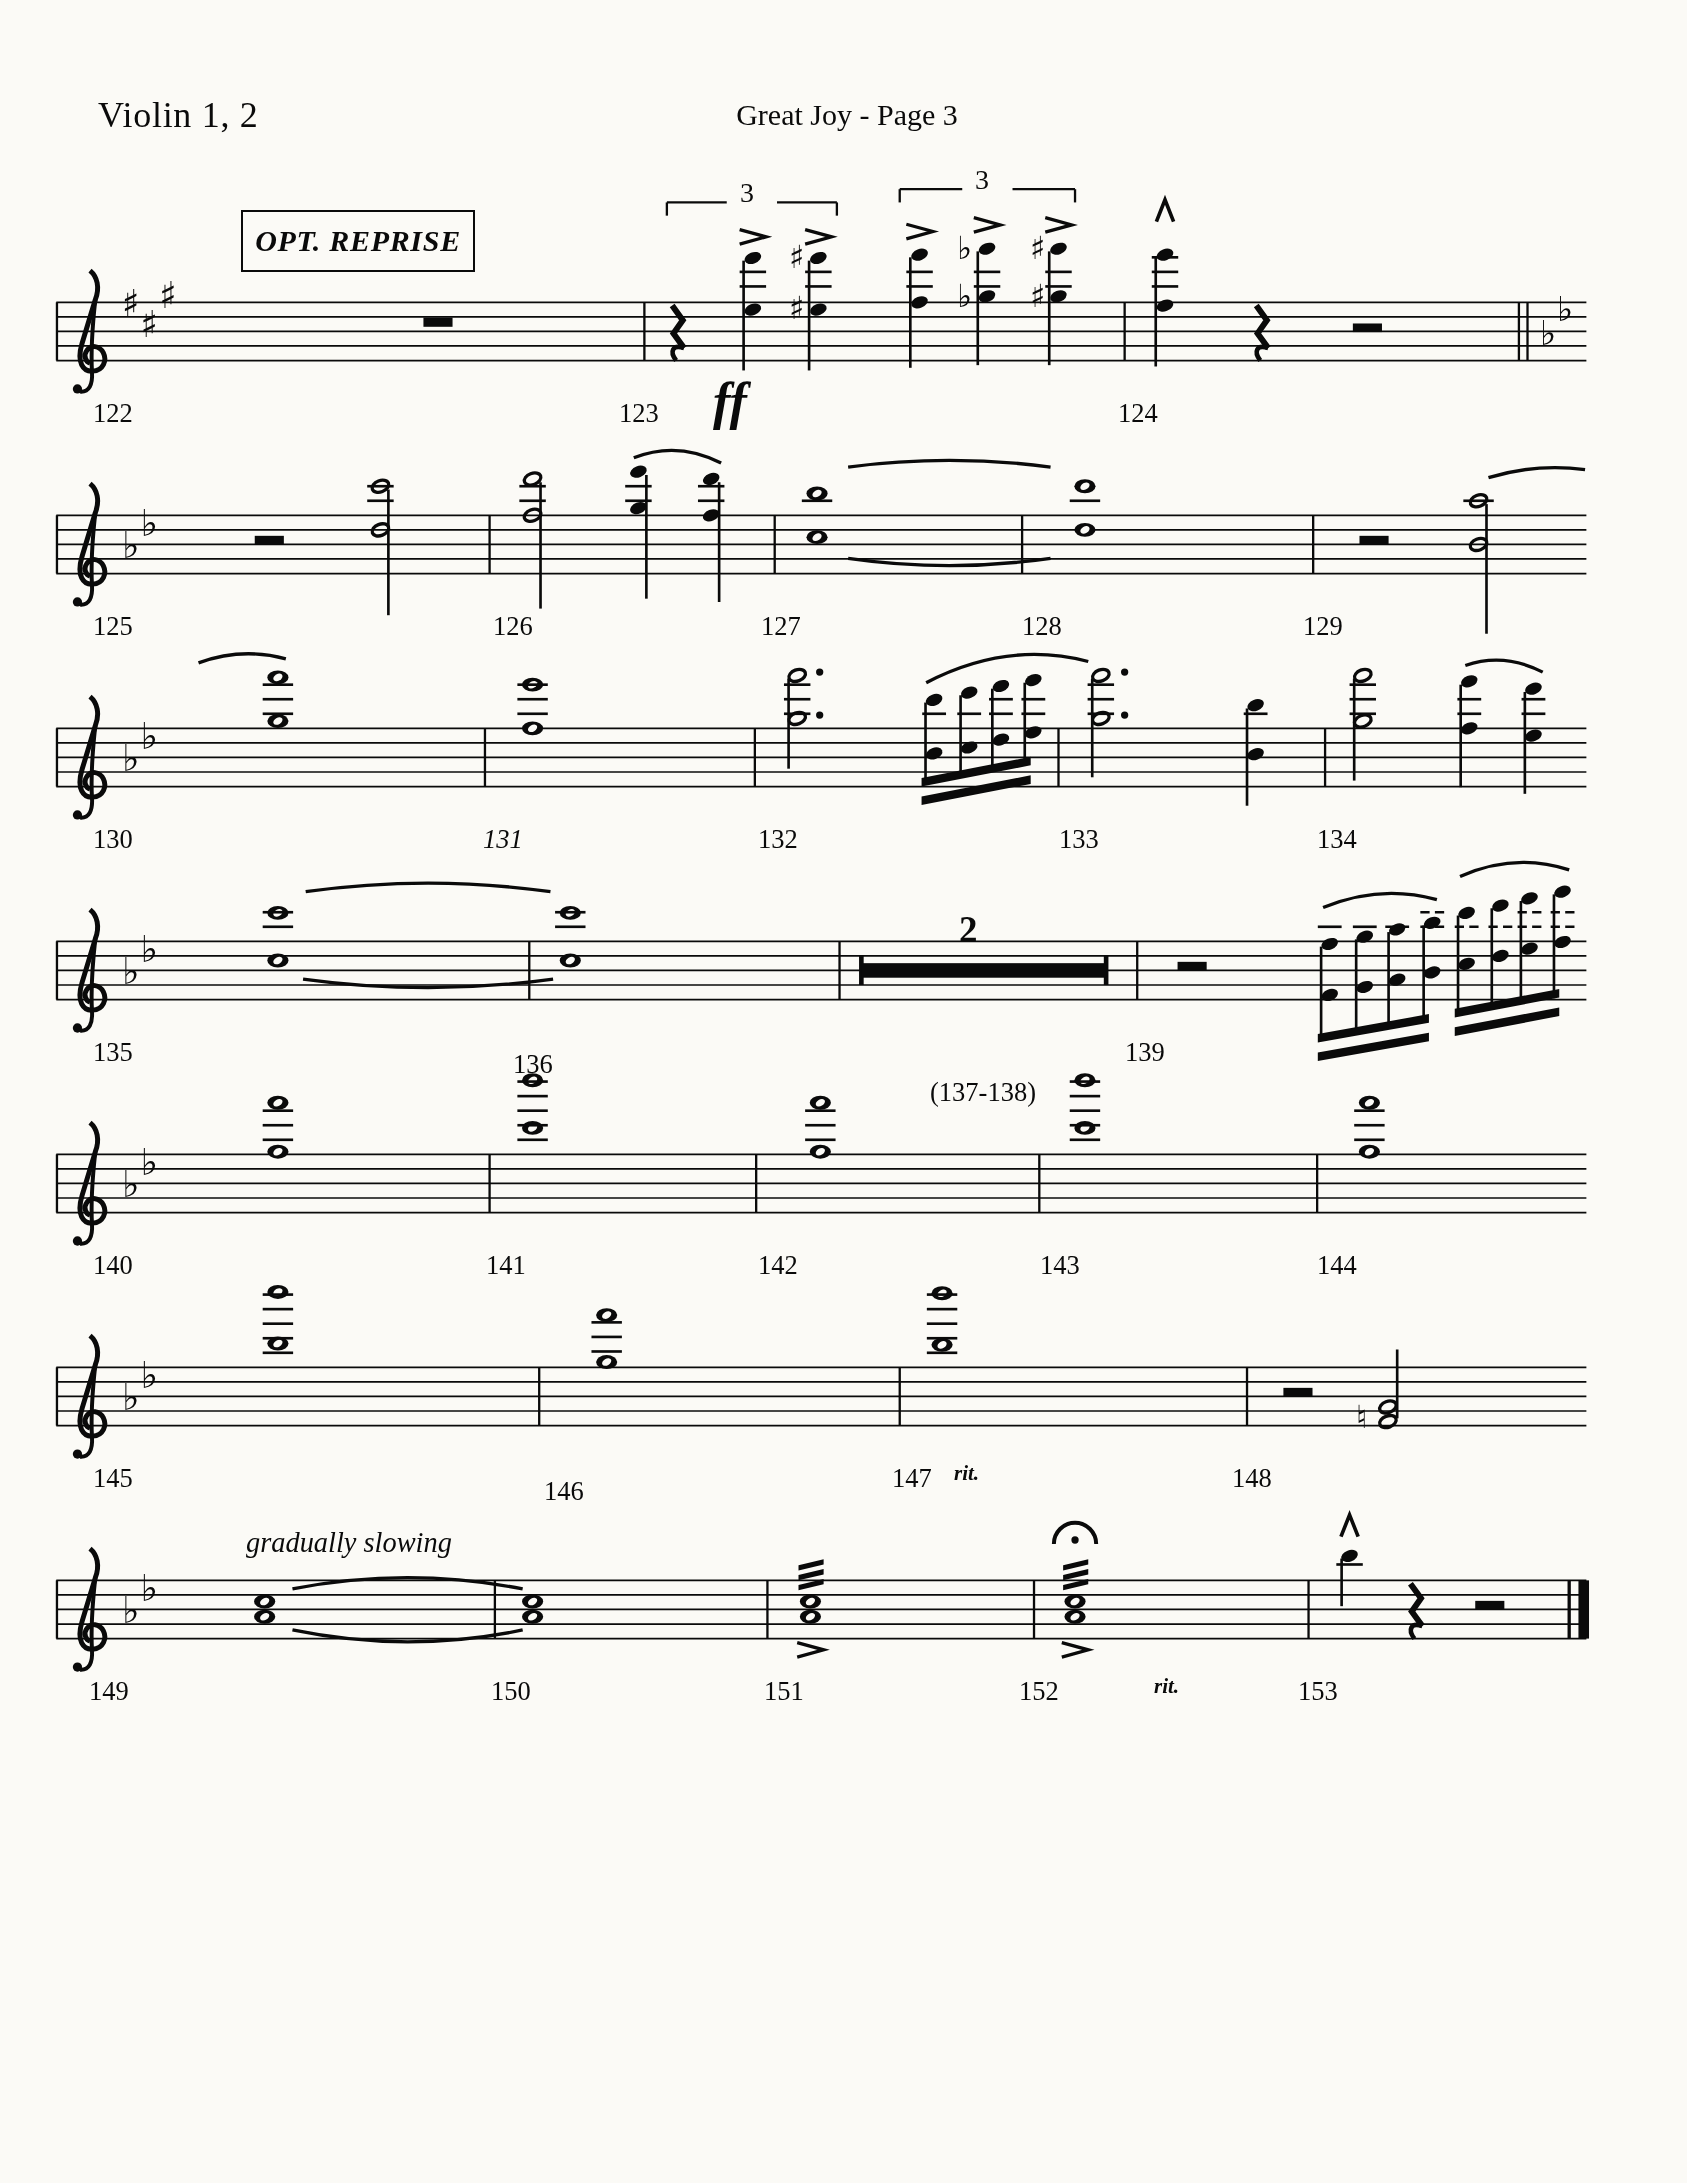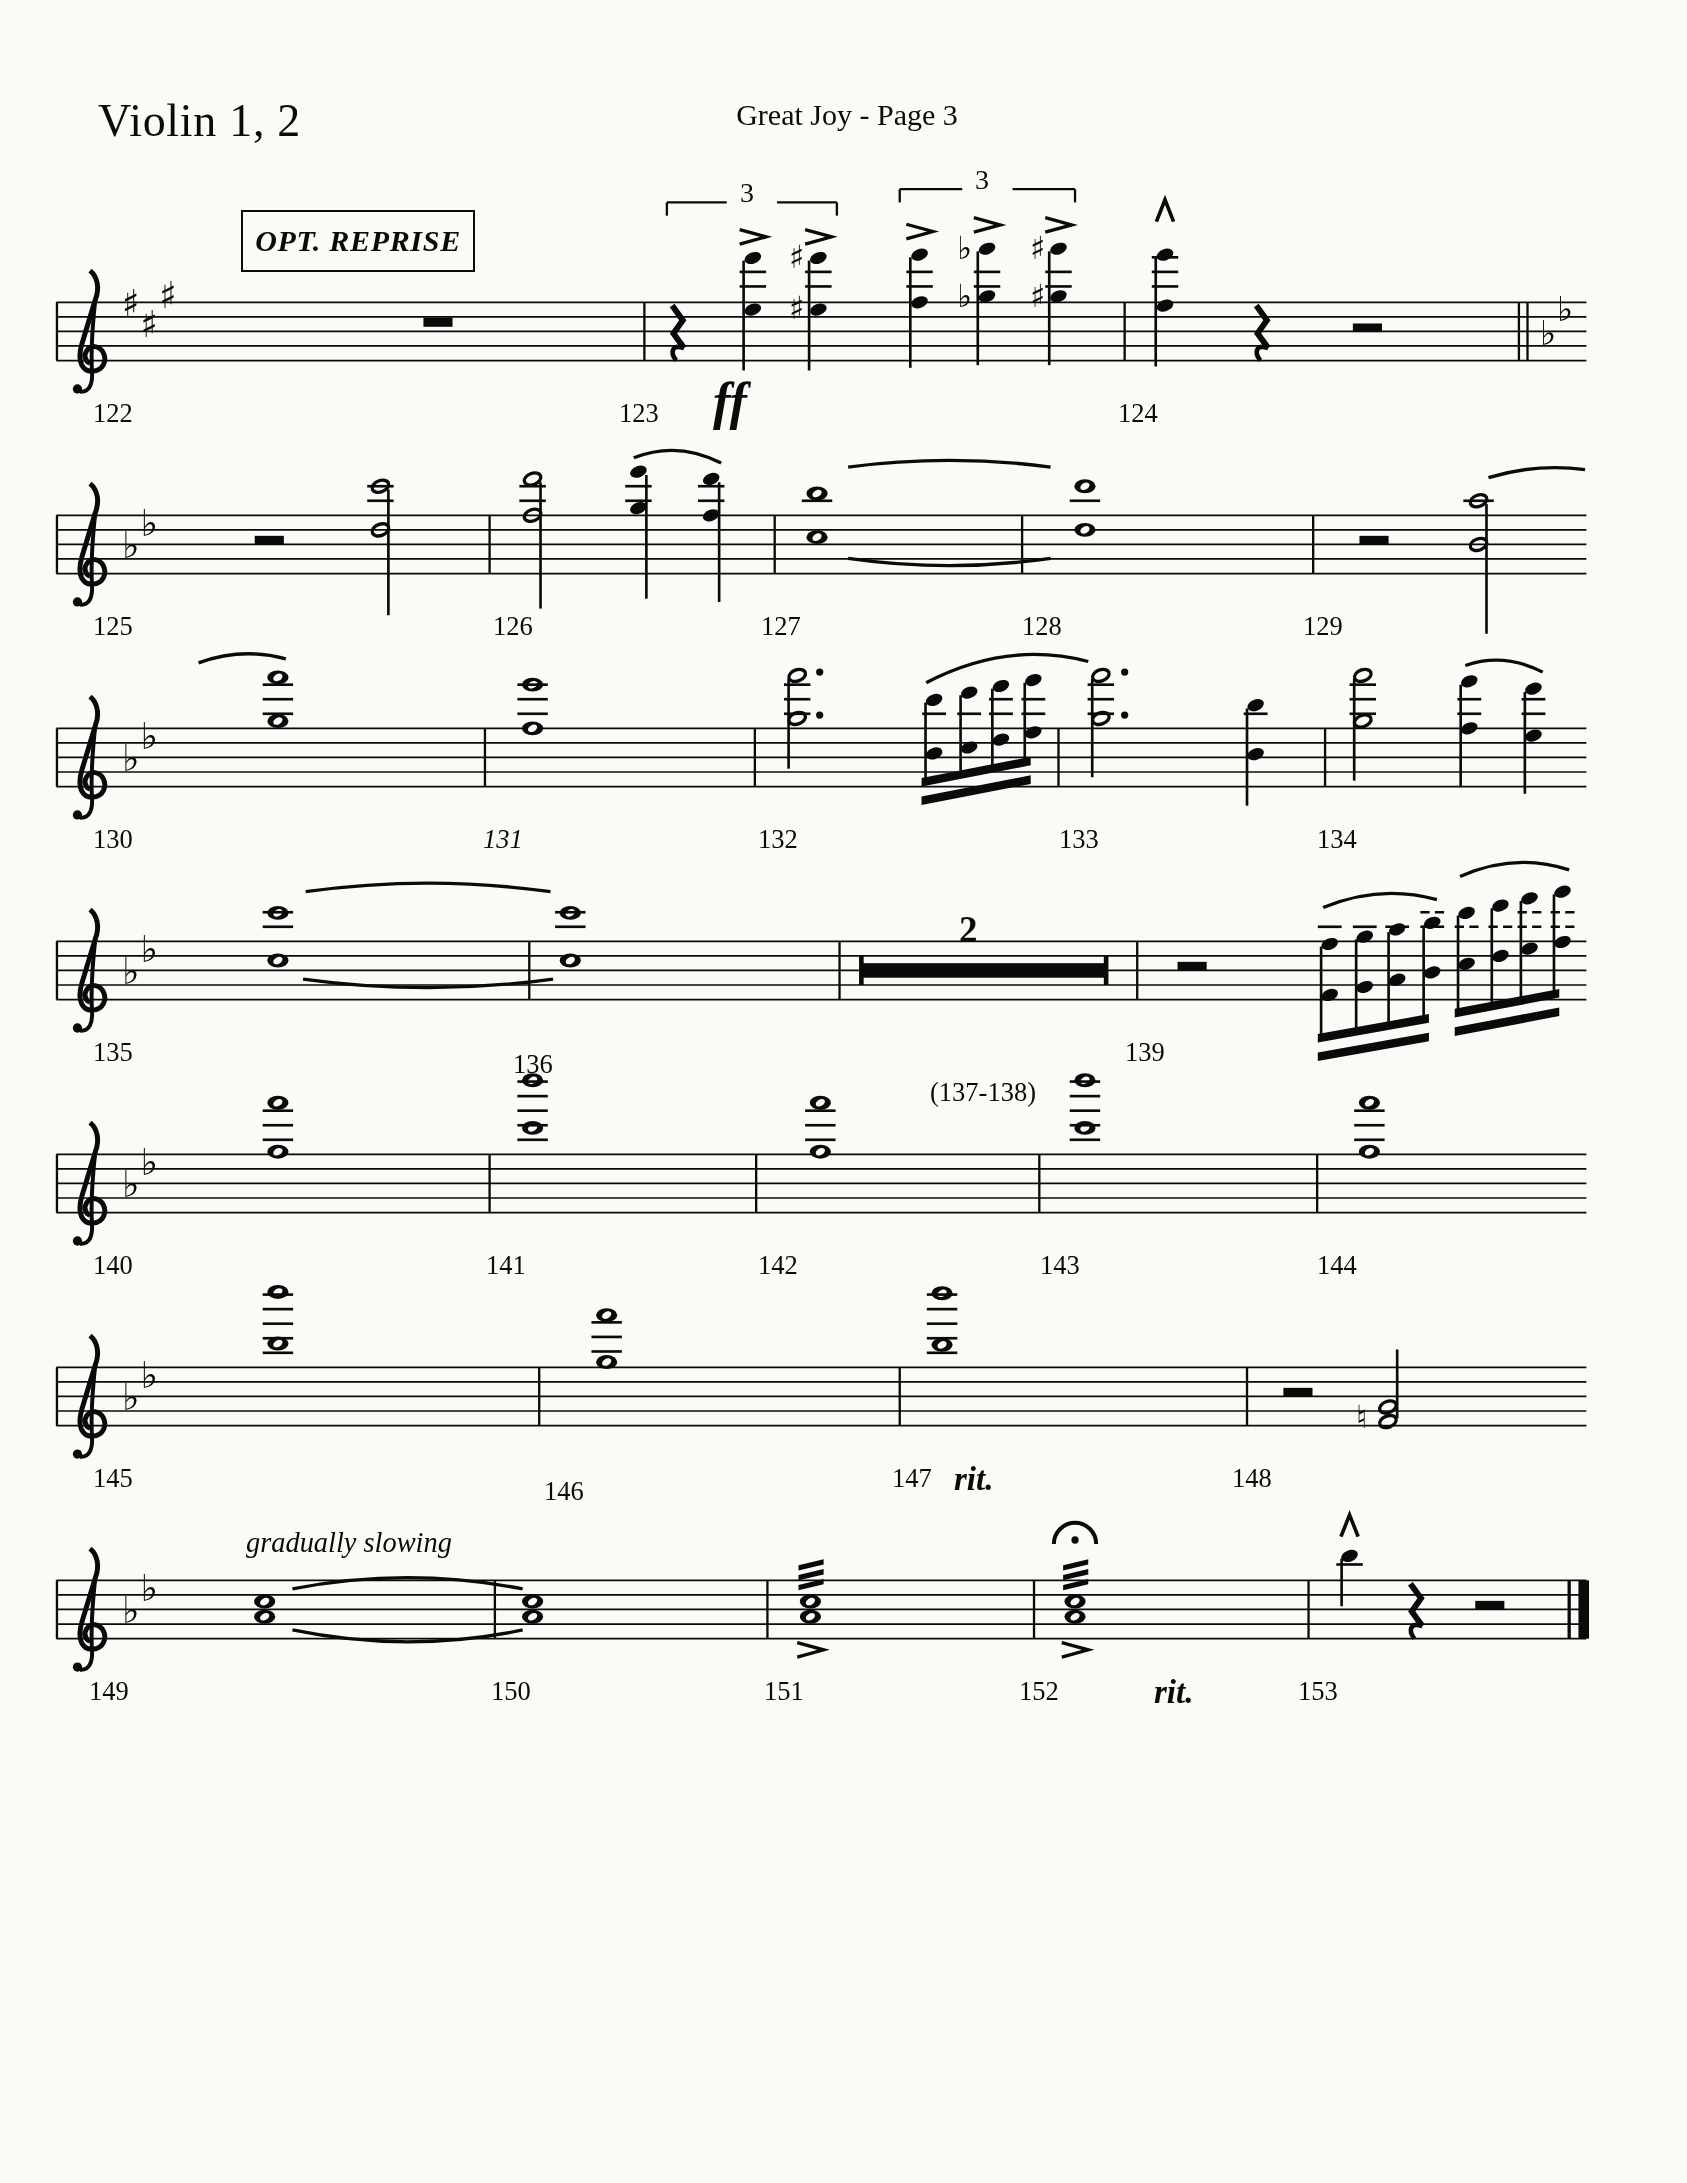--- a/index.html
+++ b/index.html
@@ -6,39 +6,39 @@
   .page{
     position:relative;
     width:1687px;height:2183px;
     background:#fbfaf6;
     font-family:"Liberation Serif",serif;
     color:#0a0a0a;
     overflow:hidden;
   }
   .title{
     position:absolute;left:98px;top:94px;
-    font-size:46px;letter-spacing:0.7px;
+    font-size:36px;letter-spacing:0.7px;
   }
   .header{
     position:absolute;left:847px;top:98px;
     transform:translateX(-50%);
     font-size:30px;
   }
   .opt-box{
     position:absolute;left:241px;top:210px;width:230px;height:58px;
     border:2.6px solid #0a0a0a;
     display:flex;align-items:center;justify-content:center;
     font-size:30px;font-style:italic;font-weight:bold;
     letter-spacing:0.7px;
   }
   .mnum{position:absolute;font-size:26.5px;}
   .tuplet{position:absolute;font-size:28px;}
   .big2{position:absolute;font-size:37px;font-weight:bold;}
   .ff{position:absolute;font-size:52px;font-weight:bold;font-style:italic;}
-  .rit{position:absolute;font-size:33px;font-weight:bold;font-style:italic;}
+  .rit{position:absolute;font-size:21px;font-weight:bold;font-style:italic;}
   .grad{position:absolute;font-size:28.4px;font-style:italic;}
   svg text.acc{font-family:"DejaVu Sans",sans-serif;}
 </style>
 </head>
 <body>
 
 <div class="page">
   <div class="title">Violin 1, 2</div>
   <div class="header">Great Joy - Page 3</div>
   <div class="opt-box">

